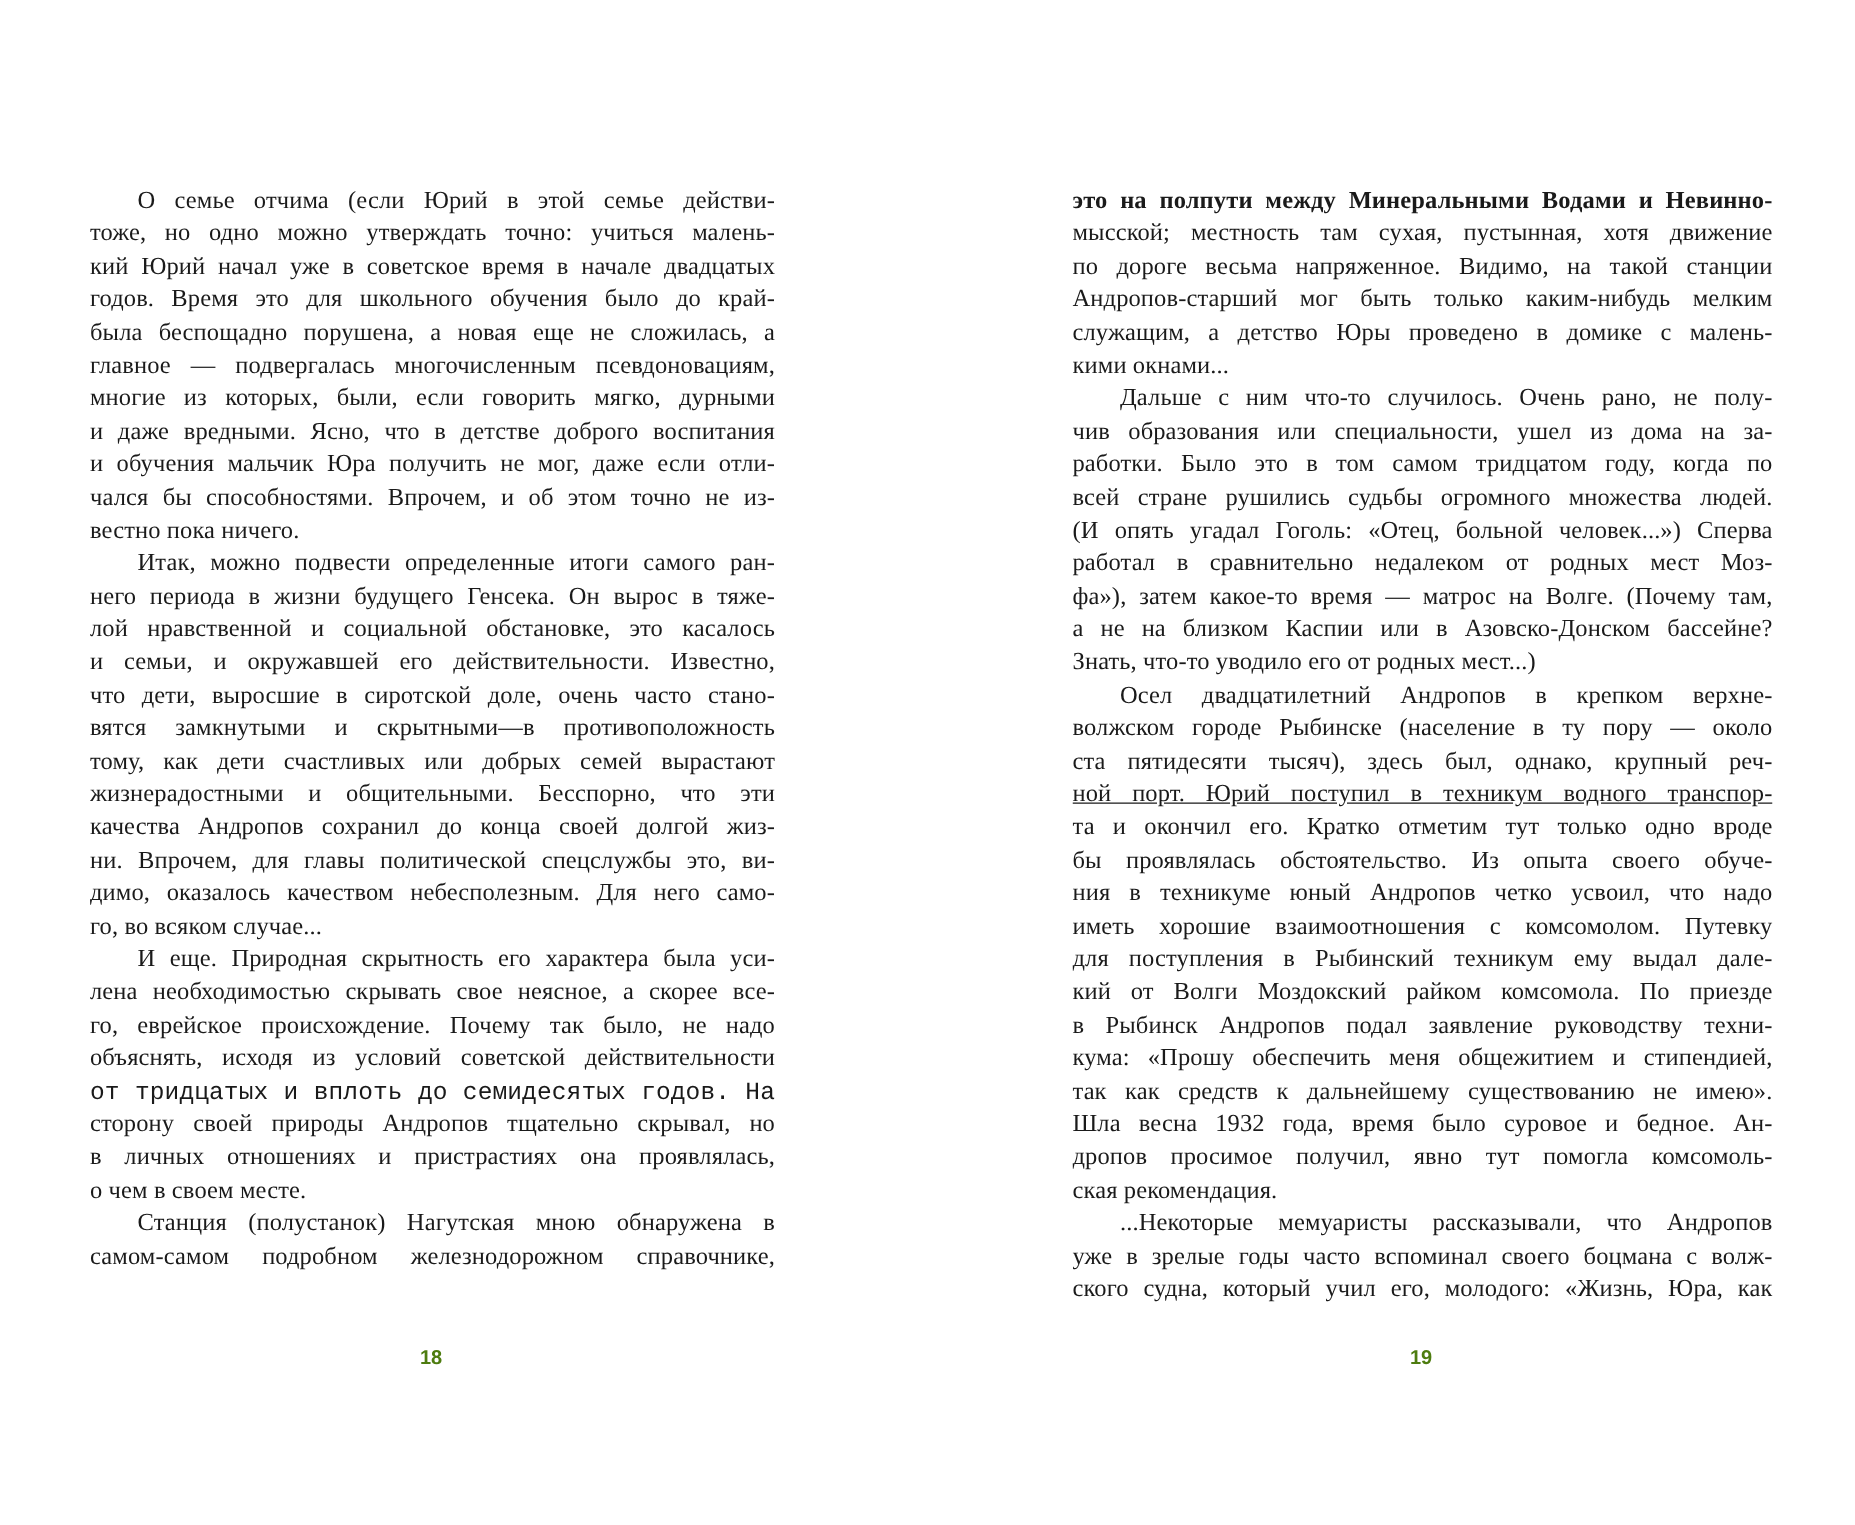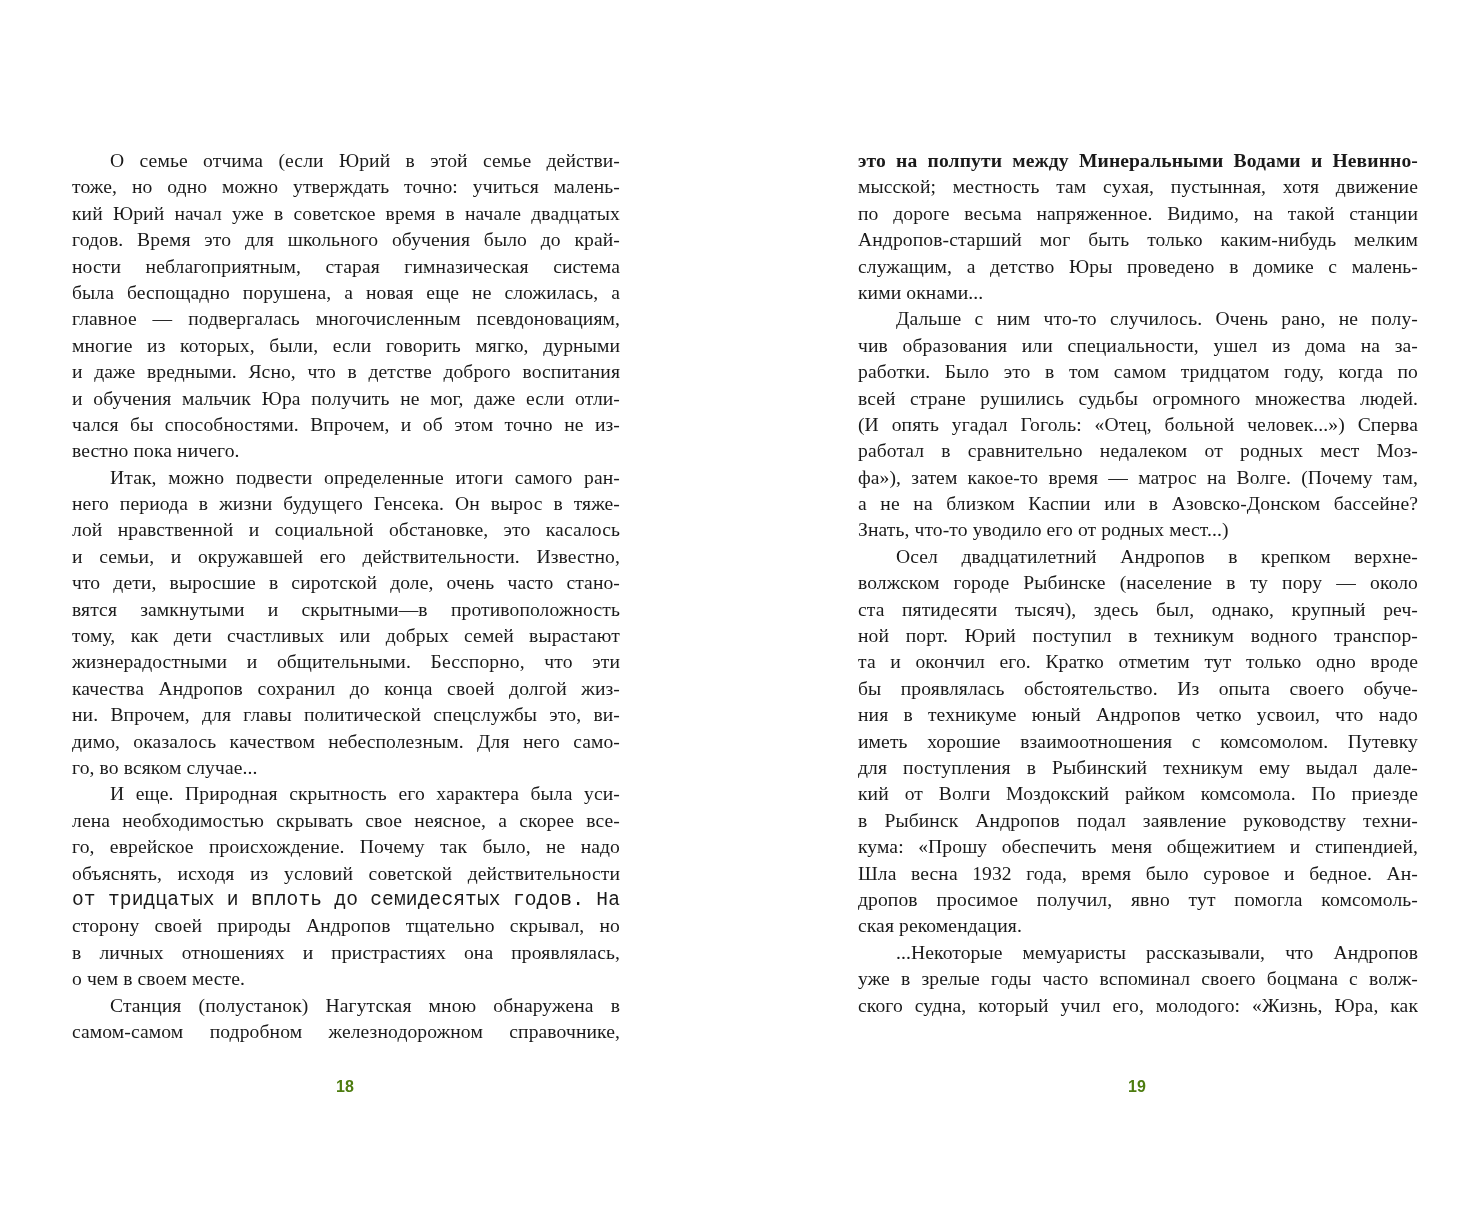--- a/index.html
+++ b/index.html
@@ -18,21 +18,20 @@
   .pnum.right{left:1128px;}
 </style>
 </head>
 <body>
 
 <div class="page left" id="left-page">
     <span class="line indent" style="white-space: normal; overflow: hidden;">О семье отчима (если Юрий в этой семье действи-</span>
     <span class="line" style="white-space: normal; overflow: hidden;">тоже, но одно можно утверждать точно: учиться малень-</span>
     <span class="line" style="white-space: normal; overflow: hidden;">кий Юрий начал уже в советское время в начале двадцатых</span>
     <span class="line" style="white-space: normal; overflow: hidden;">годов. Время это для школьного обучения было до край-</span>
-    <span class="line" style="white-space: normal; overflow: hidden;">ности неблагоприятным, старая гимназическая система</span>
     <span class="line" style="white-space: normal; overflow: hidden;">была беспощадно порушена, а новая еще не сложилась, а</span>
     <span class="line" style="white-space: normal; overflow: hidden;">главное — подвергалась многочисленным псевдоновациям,</span>
     <span class="line" style="white-space: normal; overflow: hidden;">многие из которых, были, если говорить мягко, дурными</span>
     <span class="line" style="white-space: normal; overflow: hidden;">и даже вредными. Ясно, что в детстве доброго воспитания</span>
     <span class="line" style="white-space: normal; overflow: hidden;">и обучения мальчик Юра получить не мог, даже если отли-</span>
     <span class="line" style="white-space: normal; overflow: hidden;">чался бы способностями. Впрочем, и об этом точно не из-</span>
     <span class="line last" style="white-space: normal; overflow: hidden;">вестно пока ничего.</span>
     <span class="line indent" style="white-space: normal; overflow: hidden;">Итак, можно подвести определенные итоги самого ран-</span>
     <span class="line" style="white-space: normal; overflow: hidden;">него периода в жизни будущего Генсека. Он вырос в тяже-</span>
     <span class="line" style="white-space: normal; overflow: hidden;">лой нравственной и социальной обстановке, это касалось</span>
@@ -68,29 +67,30 @@
     <span class="line" style="white-space: normal; overflow: hidden;">работки. Было это в том самом тридцатом году, когда по</span>
     <span class="line" style="white-space: normal; overflow: hidden;">всей стране рушились судьбы огромного множества людей.</span>
     <span class="line" style="white-space: normal; overflow: hidden;">(И опять угадал Гоголь: «Отец, больной человек...») Сперва</span>
     <span class="line" style="white-space: normal; overflow: hidden;">работал в сравнительно недалеком от родных мест Моз-</span>
     <span class="line" style="white-space: normal; overflow: hidden;">фа»), затем какое-то время — матрос на Волге. (Почему там,</span>
     <span class="line" style="white-space: normal; overflow: hidden;">а не на близком Каспии или в Азовско-Донском бассейне?</span>
     <span class="line last" style="white-space: normal; overflow: hidden;">Знать, что-то уводило его от родных мест...)</span>
     <span class="line indent" style="white-space: normal; overflow: hidden;">Осел двадцатилетний Андропов в крепком верхне-</span>
     <span class="line" style="white-space: normal; overflow: hidden;">волжском городе Рыбинске (население в ту пору — около</span>
     <span class="line" style="white-space: normal; overflow: hidden;">ста пятидесяти тысяч), здесь был, однако, крупный реч-</span>
-    <span class="line" style="white-space: normal; overflow: hidden;">ной порт. Юрий поступил в техникум водного транспор-</span>
+    <span class="line" style="white-space: normal; overflow: hidden; text-decoration: underline;">ной порт. Юрий поступил в техникум водного транспор-</span>
     <span class="line" style="white-space: normal; overflow: hidden;">та и окончил его. Кратко отметим тут только одно вроде</span>
     <span class="line" style="white-space: normal; overflow: hidden;">бы проявлялась обстоятельство. Из опыта своего обуче-</span>
     <span class="line" style="white-space: normal; overflow: hidden;">ния в техникуме юный Андропов четко усвоил, что надо</span>
     <span class="line" style="white-space: normal; overflow: hidden;">иметь хорошие взаимоотношения с комсомолом. Путевку</span>
     <span class="line" style="white-space: normal; overflow: hidden;">для поступления в Рыбинский техникум ему выдал дале-</span>
     <span class="line" style="white-space: normal; overflow: hidden;">кий от Волги Моздокский райком комсомола. По приезде</span>
     <span class="line" style="white-space: normal; overflow: hidden;">в Рыбинск Андропов подал заявление руководству техни-</span>
     <span class="line" style="white-space: normal; overflow: hidden;">кума: «Прошу обеспечить меня общежитием и стипендией,</span>
+    <span class="line" style="white-space: normal; overflow: hidden;">так как средств к дальнейшему существованию не имею».</span>
     <span class="line" style="white-space: normal; overflow: hidden;">Шла весна 1932 года, время было суровое и бедное. Ан-</span>
     <span class="line" style="white-space: normal; overflow: hidden;">дропов просимое получил, явно тут помогла комсомоль-</span>
     <span class="line last" style="white-space: normal; overflow: hidden;">ская рекомендация.</span>
     <span class="line indent" style="white-space: normal; overflow: hidden;">...Некоторые мемуаристы рассказывали, что Андропов</span>
     <span class="line" style="white-space: normal; overflow: hidden;">уже в зрелые годы часто вспоминал своего боцмана с волж-</span>
     <span class="line" style="white-space: normal; overflow: hidden;">ского судна, который учил его, молодого: «Жизнь, Юра, как</span>
   </div>
 
 <div class="pnum left">18</div>
 <div class="pnum right">19</div>

